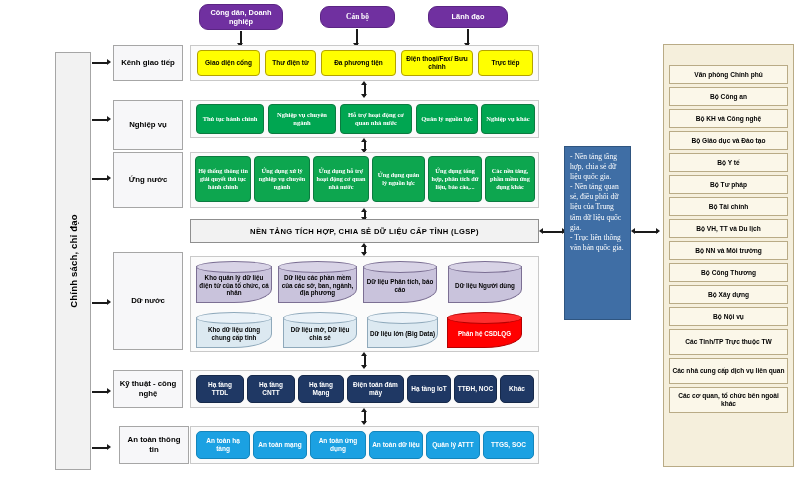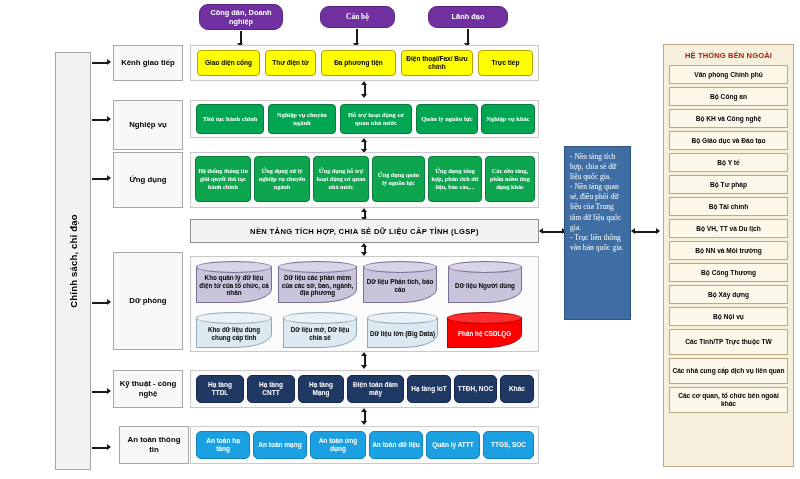--- a/index.html
+++ b/index.html
@@ -116,22 +116,22 @@
   <div class="hd hd-r" style="left:107px;top:175px;"></div>
   <div class="ar arh" style="left:92px;top:302px;width:16px;"></div>
   <div class="hd hd-r" style="left:107px;top:299px;"></div>
   <div class="ar arh" style="left:92px;top:391px;width:16px;"></div>
   <div class="hd hd-r" style="left:107px;top:388px;"></div>
   <div class="ar arh" style="left:92px;top:447px;width:16px;"></div>
   <div class="hd hd-r" style="left:107px;top:444px;"></div>
 
   <div class="abs lyl ctr" style="left:113px;top:45px;width:70px;height:36px;">Kênh giao tiếp</div>
   <div class="abs lyl ctr" style="left:113px;top:100px;width:70px;height:50px;">Nghiệp vụ</div>
-  <div class="abs lyl ctr" style="left:113px;top:152px;width:70px;height:56px;">Ứng dụng</div>
-  <div class="abs lyl ctr" style="left:113px;top:252px;width:70px;height:98px;">Dữ phòng</div>
+  <div class="abs lyl ctr" style="left:113px;top:152px;width:70px;height:56px;">Ứng nước</div>
+  <div class="abs lyl ctr" style="left:113px;top:252px;width:70px;height:98px;">Dữ nước</div>
   <div class="abs lyl ctr" style="left:113px;top:370px;width:70px;height:38px;">Kỹ thuật - công nghệ</div>
   <div class="abs lyl ctr" style="left:113px;top:426px;width:70px;height:38px;margin-left:6px;">An toàn thông tin</div>
 
   <div class="abs lrow" style="left:190px;top:45px;width:349px;height:36px;"></div>
   <div class="abs tile t-yellow ctr" style="left:197px;top:50px;width:63px;height:26px;">Giao diện cổng</div>
   <div class="abs tile t-yellow ctr" style="left:265px;top:50px;width:51px;height:26px;">Thư điện tử</div>
   <div class="abs tile t-yellow ctr" style="left:321px;top:50px;width:75px;height:26px;">Đa phương tiện</div>
   <div class="abs tile t-yellow ctr" style="left:401px;top:50px;width:72px;height:26px;">Điện thoại/Fax/ Bưu chính</div>
   <div class="abs tile t-yellow ctr" style="left:478px;top:50px;width:55px;height:26px;">Trực tiếp</div>
 
@@ -235,31 +235,30 @@
 
   <div class="abs lrow" style="left:190px;top:426px;width:349px;height:38px;"></div>
   <div class="abs tile t-cyan ctr" style="left:196px;top:431px;width:54px;height:28px;">An toàn hạ tầng</div>
   <div class="abs tile t-cyan ctr" style="left:253px;top:431px;width:54px;height:28px;">An toàn mạng</div>
   <div class="abs tile t-cyan ctr" style="left:310px;top:431px;width:56px;height:28px;">An toàn ứng dụng</div>
   <div class="abs tile t-cyan ctr" style="left:369px;top:431px;width:54px;height:28px;">An toàn dữ liệu</div>
   <div class="abs tile t-cyan ctr" style="left:426px;top:431px;width:54px;height:28px;">Quản lý ATTT</div>
   <div class="abs tile t-cyan ctr" style="left:483px;top:431px;width:51px;height:28px;">TTGS, SOC</div>
 
   <div class="abs natl" style="left:564px;top:146px;width:67px;height:174px;">
-    <div>- Nền tảng tích hợp, chia sẻ dữ liệu quốc gia.</div>
+    <div>- Nền tảng tầng hợp, chia sẻ dữ liệu quốc gia.</div>
     <div>- Nền tảng quan sẻ, điều phối dữ liệu của Trung tâm dữ liệu quốc gia.</div>
     <div>- Trục liên thông văn bản quốc gia.</div>
   </div>
 
   <div class="ar arh" style="left:634px;top:231px;width:24px;"></div>
   <div class="hd hd-l" style="left:631px;top:228px;"></div>
   <div class="hd hd-r" style="left:656px;top:228px;"></div>
 
   <div class="abs extpanel" style="left:663px;top:44px;width:131px;height:423px;"></div>
-  <div class="abs ctr exttitle" style="left:667px;top:48px;width:123px;height:14px;">HỆ THỐNG BÊN NGOÀI</div>
 
   <div class="abs extitem ctr" style="left:669px;top:65px;width:119px;height:19px;">Văn phòng Chính phủ</div>
   <div class="abs extitem ctr" style="left:669px;top:87px;width:119px;height:19px;">Bộ Công an</div>
   <div class="abs extitem ctr" style="left:669px;top:109px;width:119px;height:19px;">Bộ KH và Công nghệ</div>
   <div class="abs extitem ctr" style="left:669px;top:131px;width:119px;height:19px;">Bộ Giáo dục và Đào tạo</div>
   <div class="abs extitem ctr" style="left:669px;top:153px;width:119px;height:19px;">Bộ Y tế</div>
   <div class="abs extitem ctr" style="left:669px;top:175px;width:119px;height:19px;">Bộ Tư pháp</div>
   <div class="abs extitem ctr" style="left:669px;top:197px;width:119px;height:19px;">Bộ Tài chính</div>
   <div class="abs extitem ctr" style="left:669px;top:219px;width:119px;height:19px;">Bộ VH, TT và Du lịch</div>
   <div class="abs extitem ctr" style="left:669px;top:241px;width:119px;height:19px;">Bộ NN và Môi trường</div>

